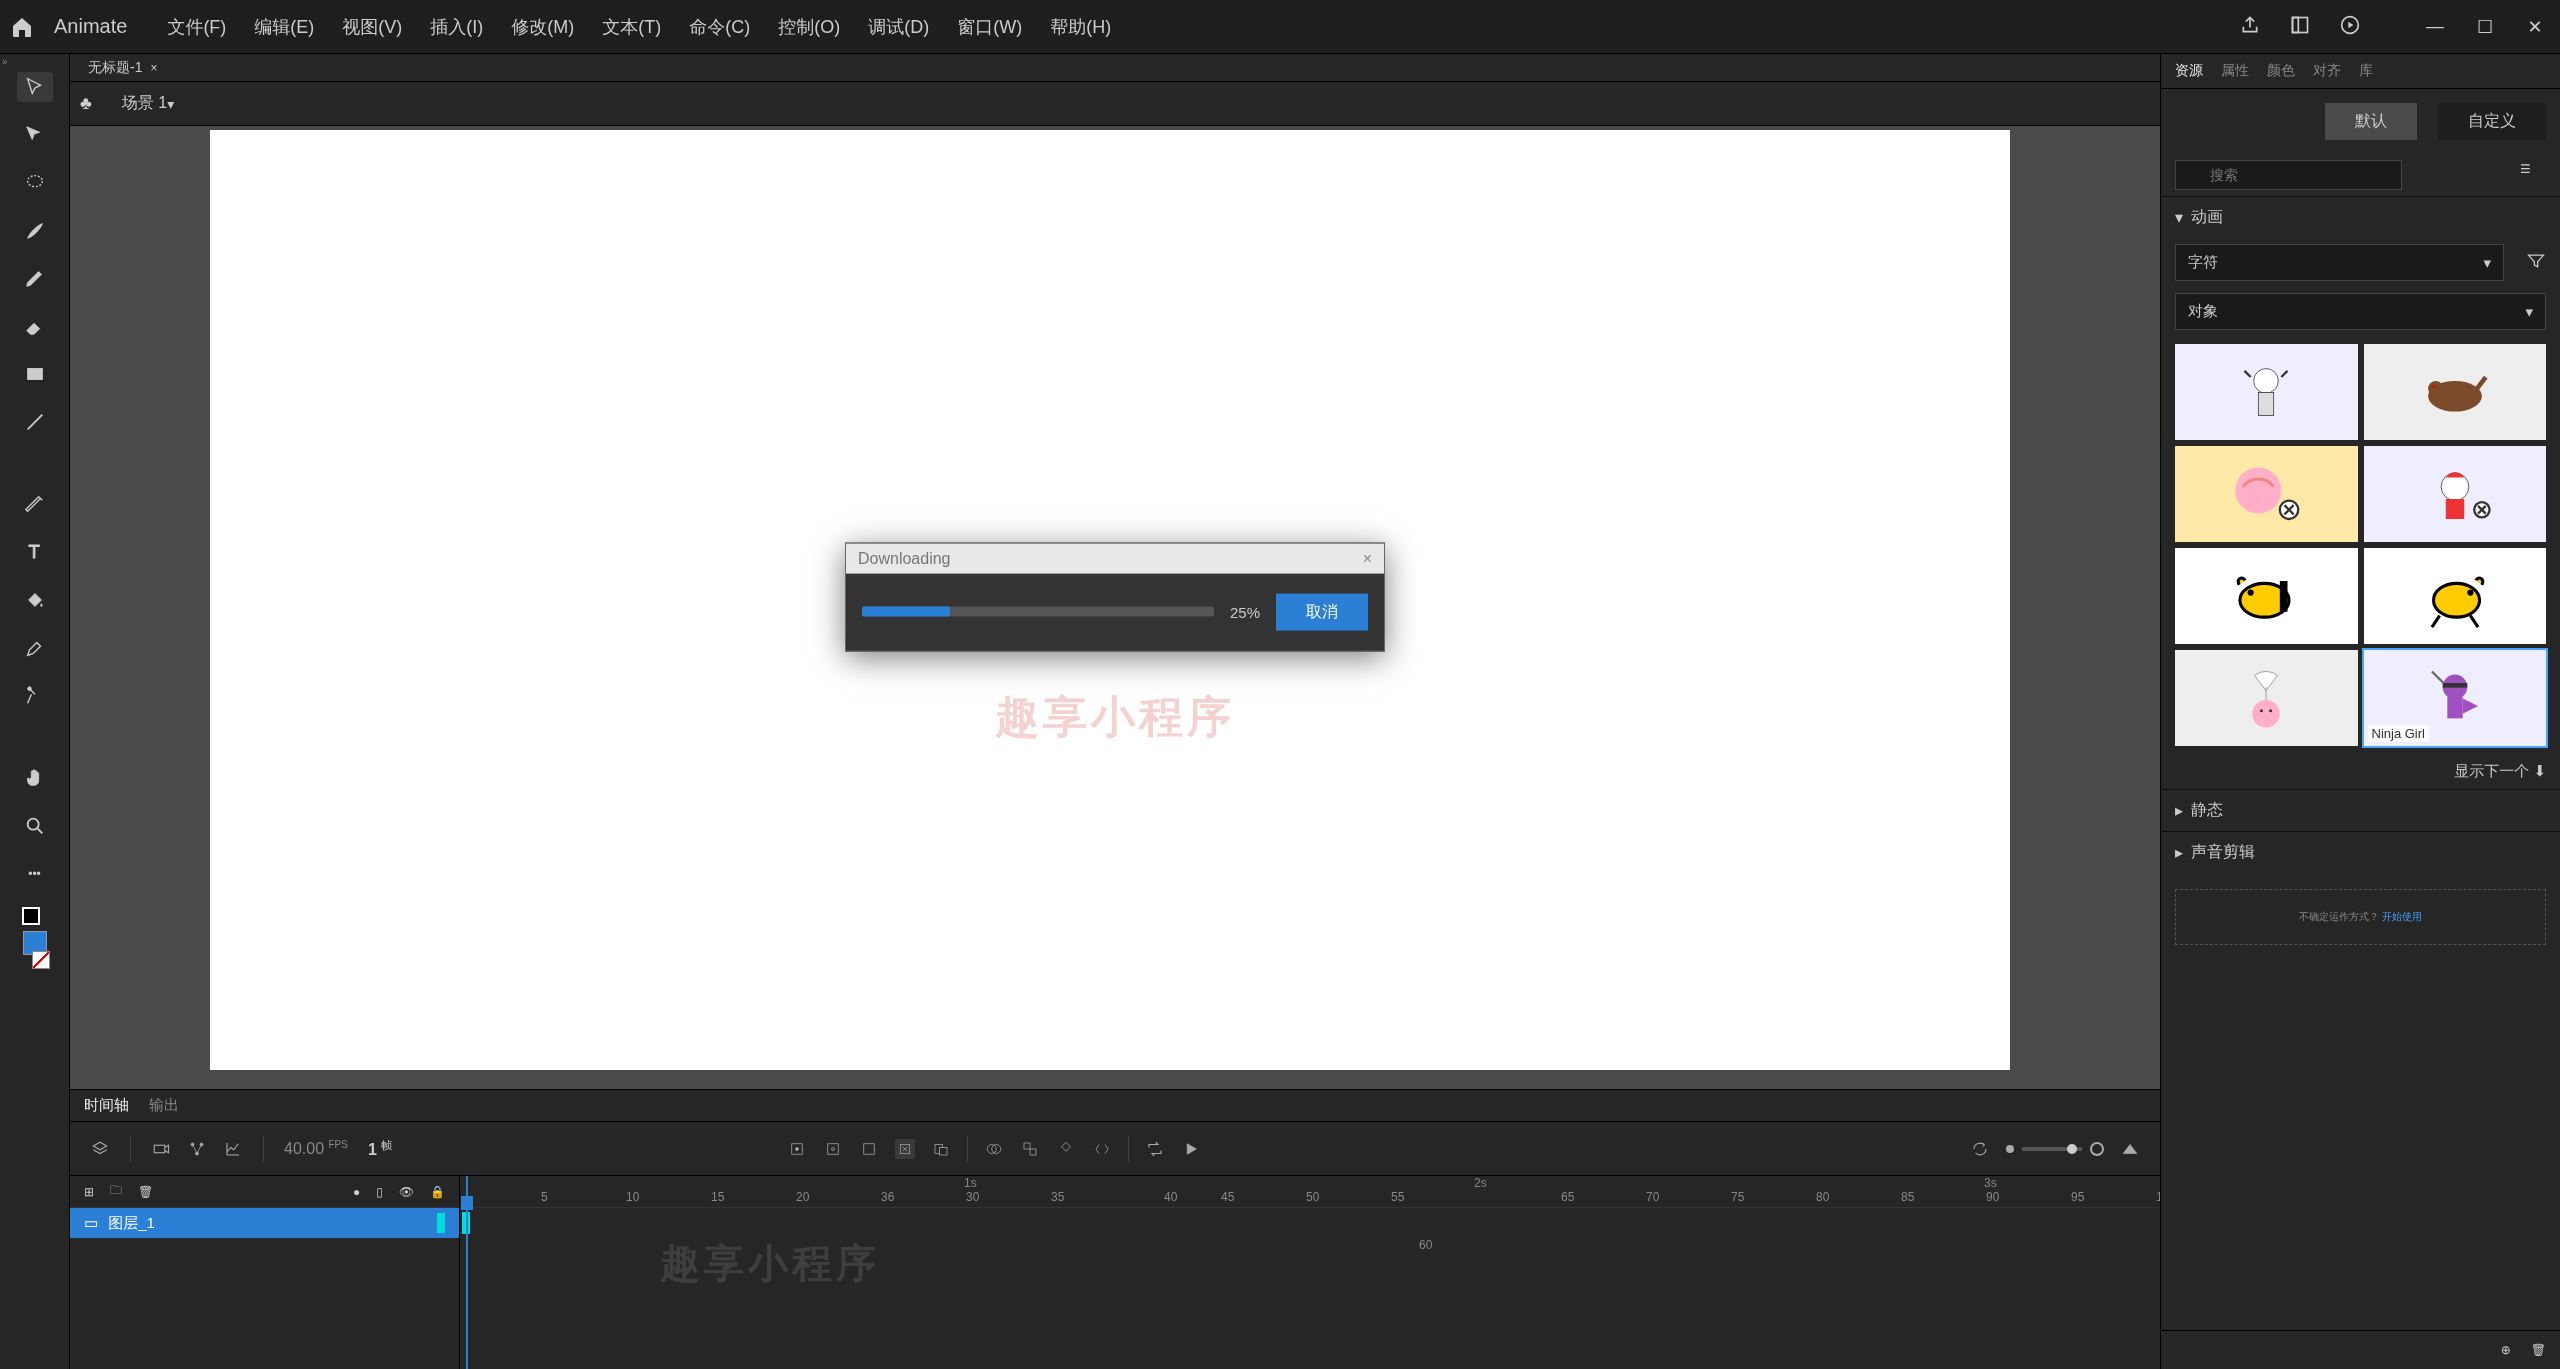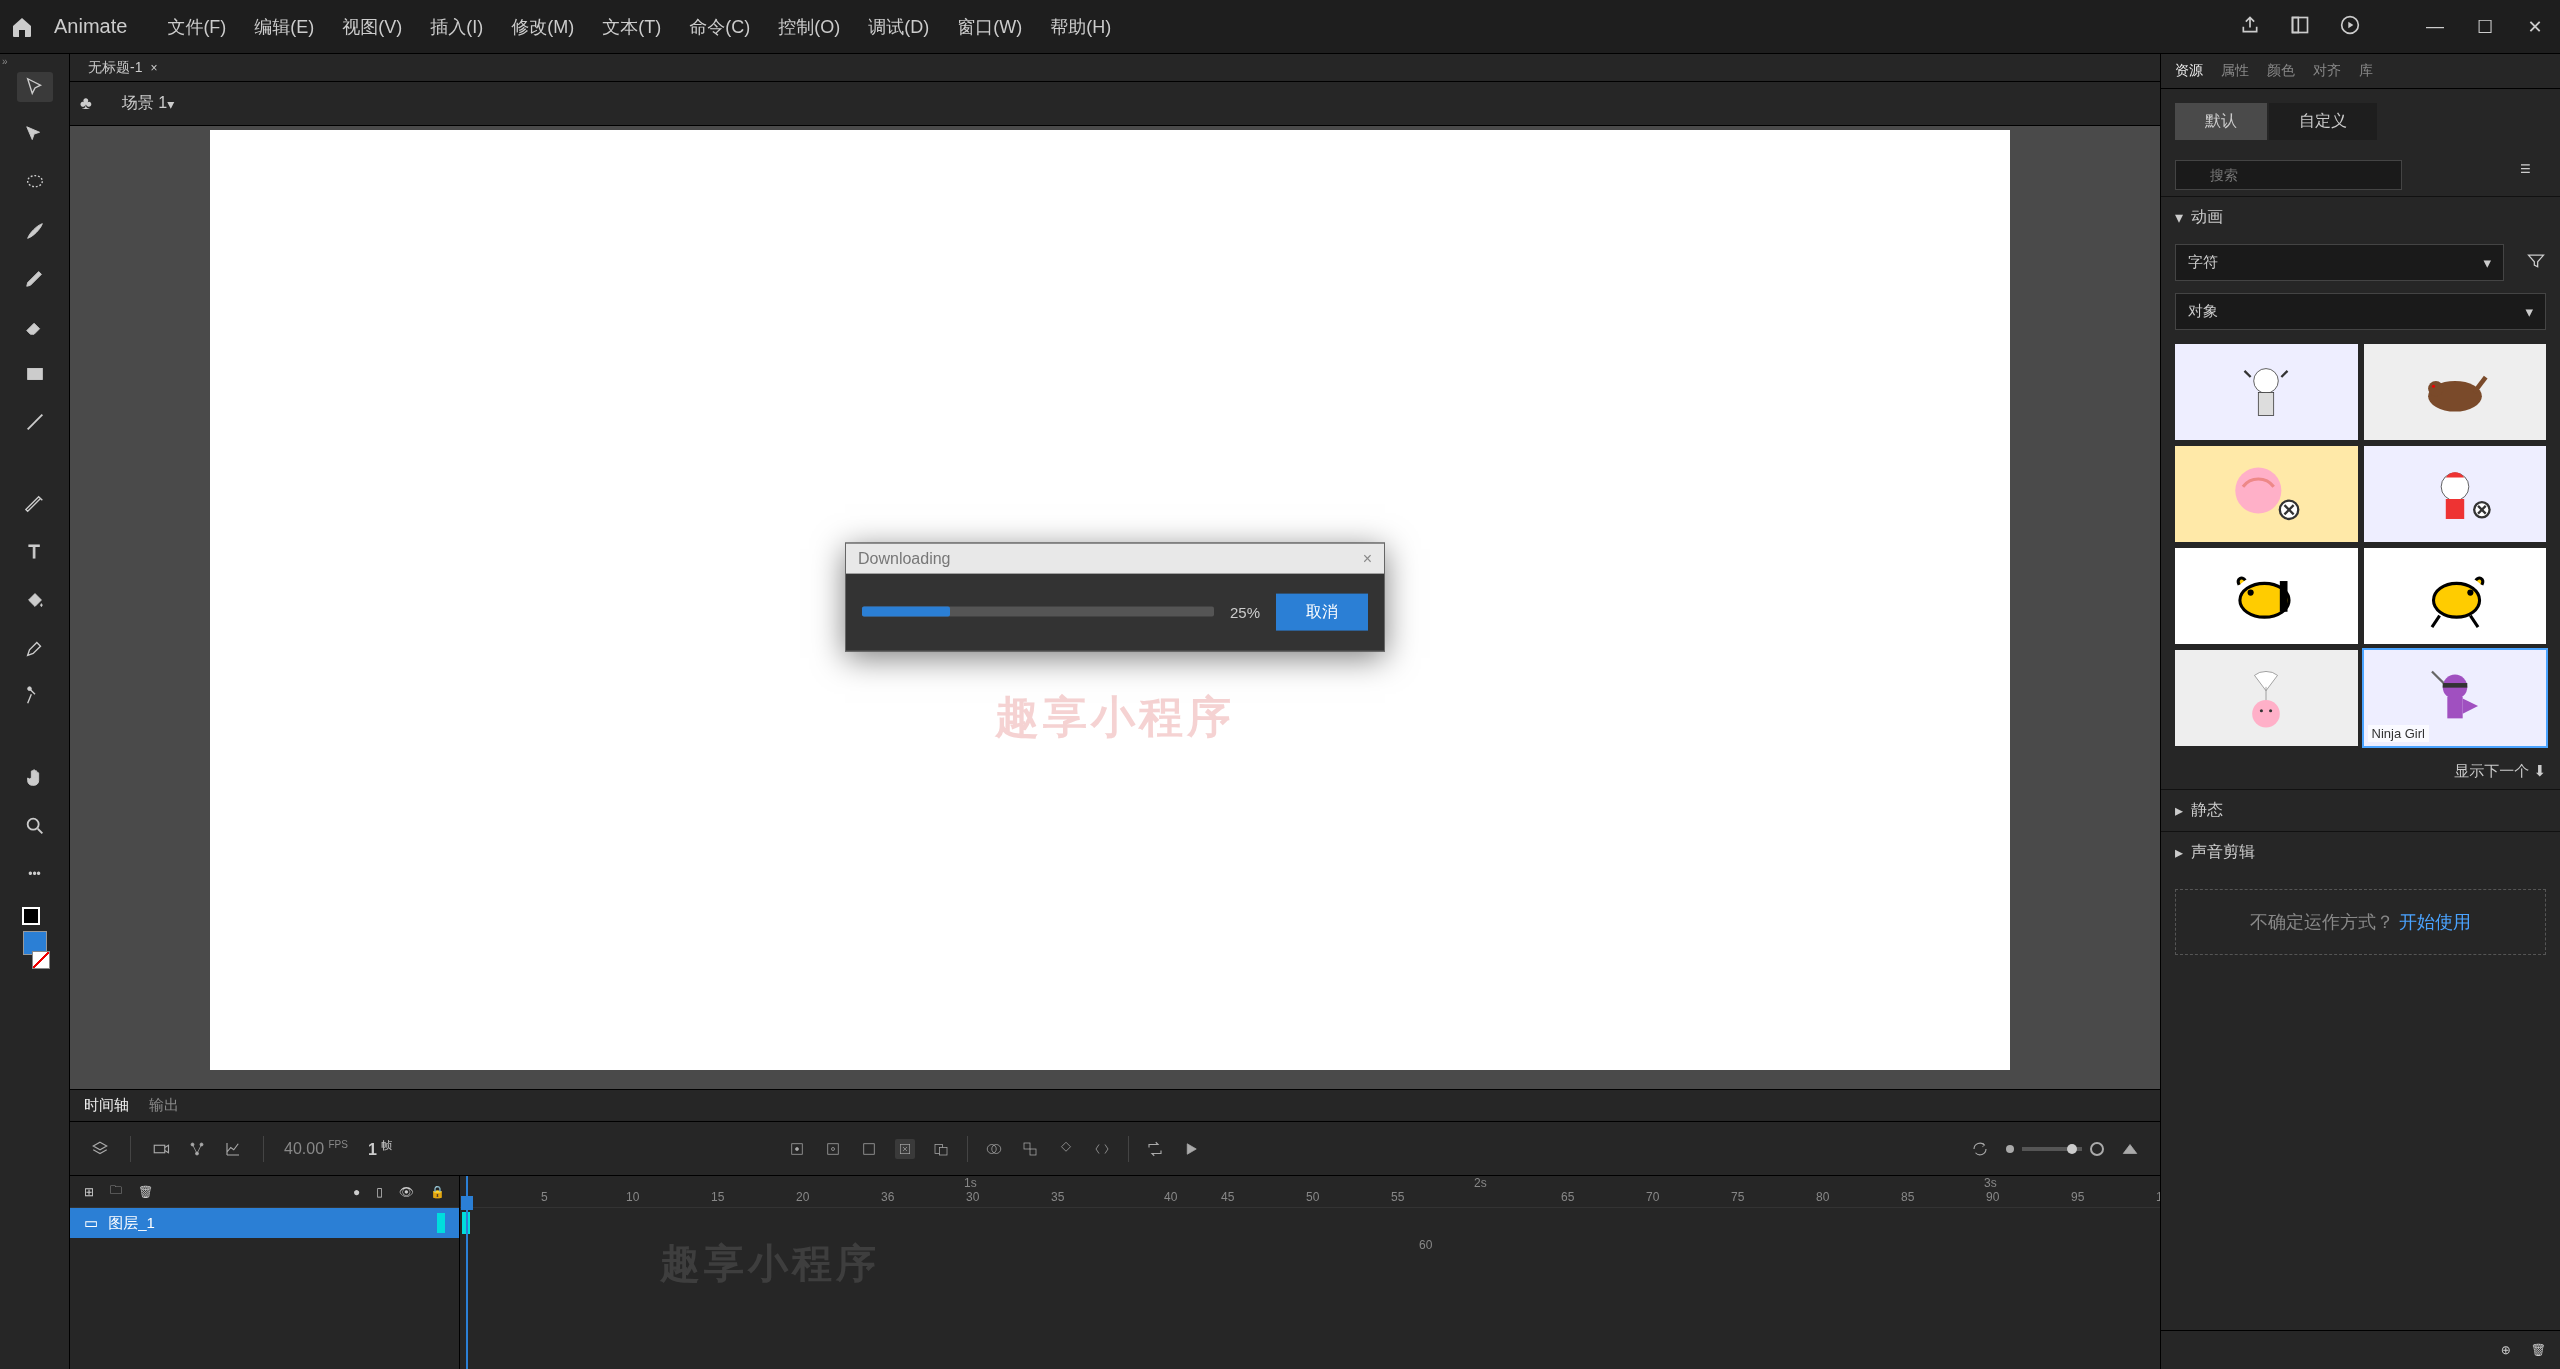--- a/index.html
+++ b/index.html
@@ -52,21 +52,21 @@
 .progress-track { flex: 1; height: 10px; background: #555; border-radius: 2px; position: relative;}
 .progress-fill { height: 100%; background: #2b7fd5; border-radius: 2px;}
 .progress-pct { font-size: 15px; color: #ccc;}
 .dialog-btn { background: #2b7fd5; color: #fff; padding: 8px 30px; font-size: 16px; cursor: pointer; border: none;}
 
 
 .rightpanel { position: absolute; right: 0; top: 54px; width: 400px; bottom: 0; background: #262626; border-left: 1px solid #000; display: flex; flex-direction: column;}
 .rp-tabs { display: flex; gap: 18px; padding: 8px 14px; border-bottom: 1px solid #000; font-size: 14px;}
 .rp-tabs span { cursor: pointer; color: #888;}
 .rp-tabs span.active { color: #eee;}
-.rp-modebtns { display: flex; gap: 2px; padding: 14px; justify-content: flex-start;}
+.rp-modebtns { display: flex; gap: 21px; padding: 14px; justify-content: flex-end;}
 .mode-btn { padding: 8px 30px; background: #1e1e1e; font-size: 16px; cursor: pointer;}
 .mode-btn.active { background: #4a4a4a;}
 .rp-search { display: flex; padding: 6px 14px; gap: 10px; align-items: center;}
 .rp-search-input { flex: 1; background: #1a1a1a; border: 1px solid #444; padding: 6px 10px 6px 34px; color: #888; font-size: 14px; position: relative;}
 .search-wrap { flex: 1; position: relative;}
 .search-wrap .mag { position: absolute; left: 10px; top: 50%; transform: translateY(-50%); color: #888;}
 .list-icon { width: 26px; height: 26px; cursor: pointer;}
 
 .rp-section-head { padding: 10px 14px; display: flex; align-items: center; gap: 8px; font-size: 16px; cursor: pointer; border-top: 1px solid #111;}
 .rp-dropdown { margin: 6px 14px; background: #1a1a1a; border: 1px solid #444; padding: 8px 12px; display: flex; align-items: center; font-size: 15px;}
@@ -74,21 +74,21 @@
 .filter-row { display: flex; align-items: center;}
 .filter-row .filter-icon { margin: 6px 14px 6px 8px; cursor: pointer;}
 
 .asset-grid { display: grid; grid-template-columns: 1fr 1fr; gap: 6px; padding: 8px 14px;}
 .asset-thumb { height: 96px; background: #ddd; position: relative; cursor: pointer; display: flex; align-items: center; justify-content: center;}
 .asset-thumb.selected { outline: 2px solid #4aa3ff;}
 .asset-label { position: absolute; left: 4px; bottom: 4px; font-size: 13px; color: #333; background: rgba(255,255,255,0.7); padding: 1px 4px;}
 .thumb-svg { width: 80%; height: 80%;}
 .show-more { text-align: right; padding: 8px 14px; font-size: 15px; color: #ccc; cursor: pointer;}
 
-.help-box { margin: 16px 14px; border: 1px dashed #555; padding: 20px; text-align: center; font-size: 18px; color: #888;}
+.help-box { margin: 16px 14px; border: 1px dashed #555; padding: 20px; text-align: center; font-size: 10px; color: #888;}
 .help-box a { color: #4aa3ff; cursor: pointer;}
 
 .rp-footer { margin-top: auto; display: flex; justify-content: flex-end; gap: 20px; padding: 12px 14px; border-top: 1px solid #000;}
 .rp-footer .fbtn { cursor: pointer;}
 
 
 .timeline { position: absolute; left: 70px; right: 400px; bottom: 0; height: 280px; background: #262626; border-top: 1px solid #000; display: flex; flex-direction: column;}
 .tl-tabs { padding: 6px 14px; display: flex; gap: 20px; font-size: 15px; border-bottom: 1px solid #000;}
 .tl-tabs span { cursor: pointer; color: #888;}
 .tl-tabs span.active { color: #eee;}

